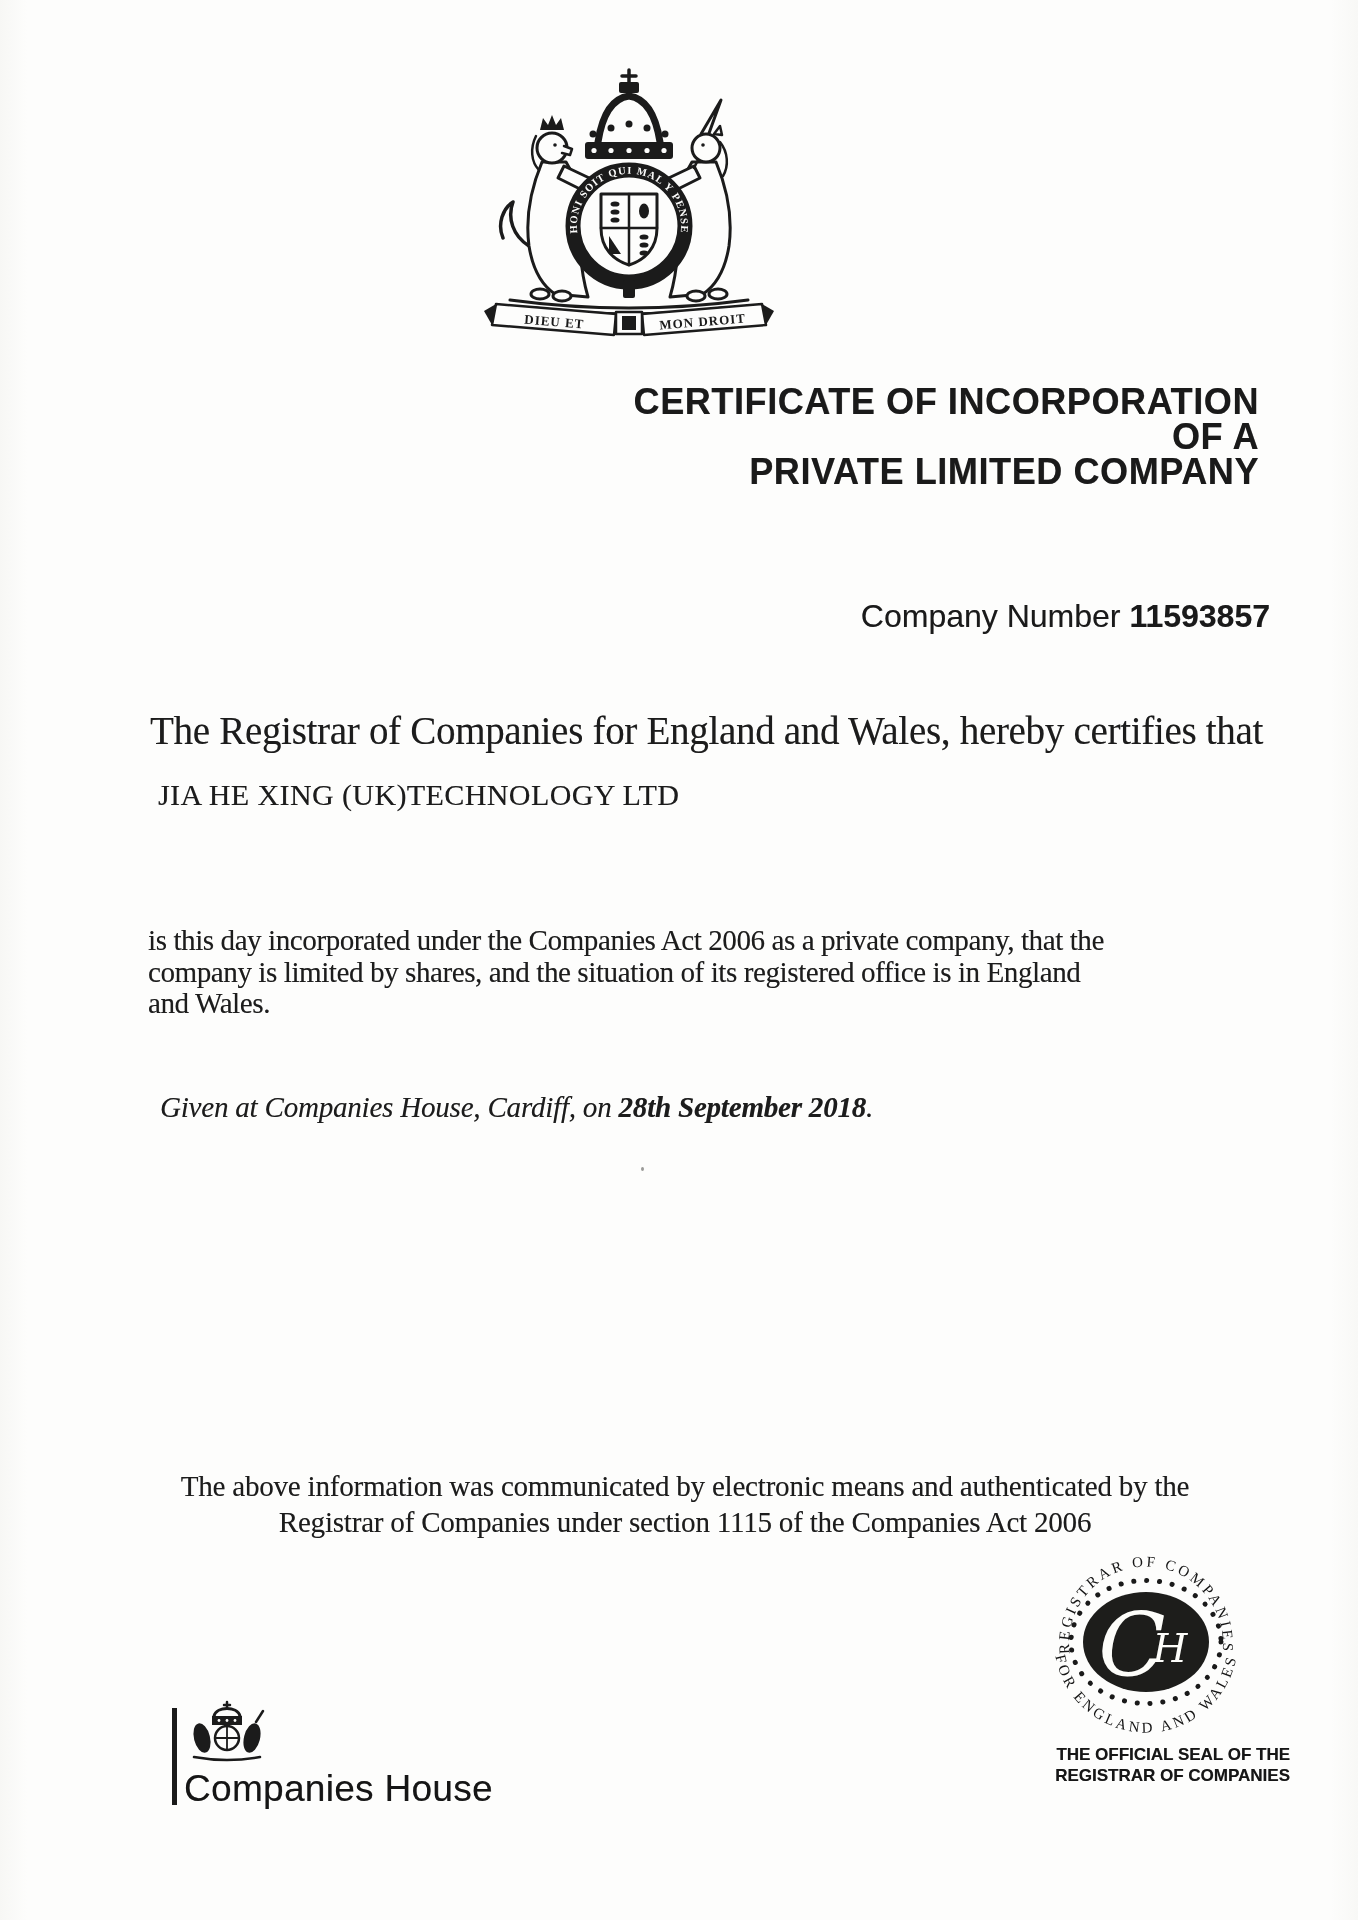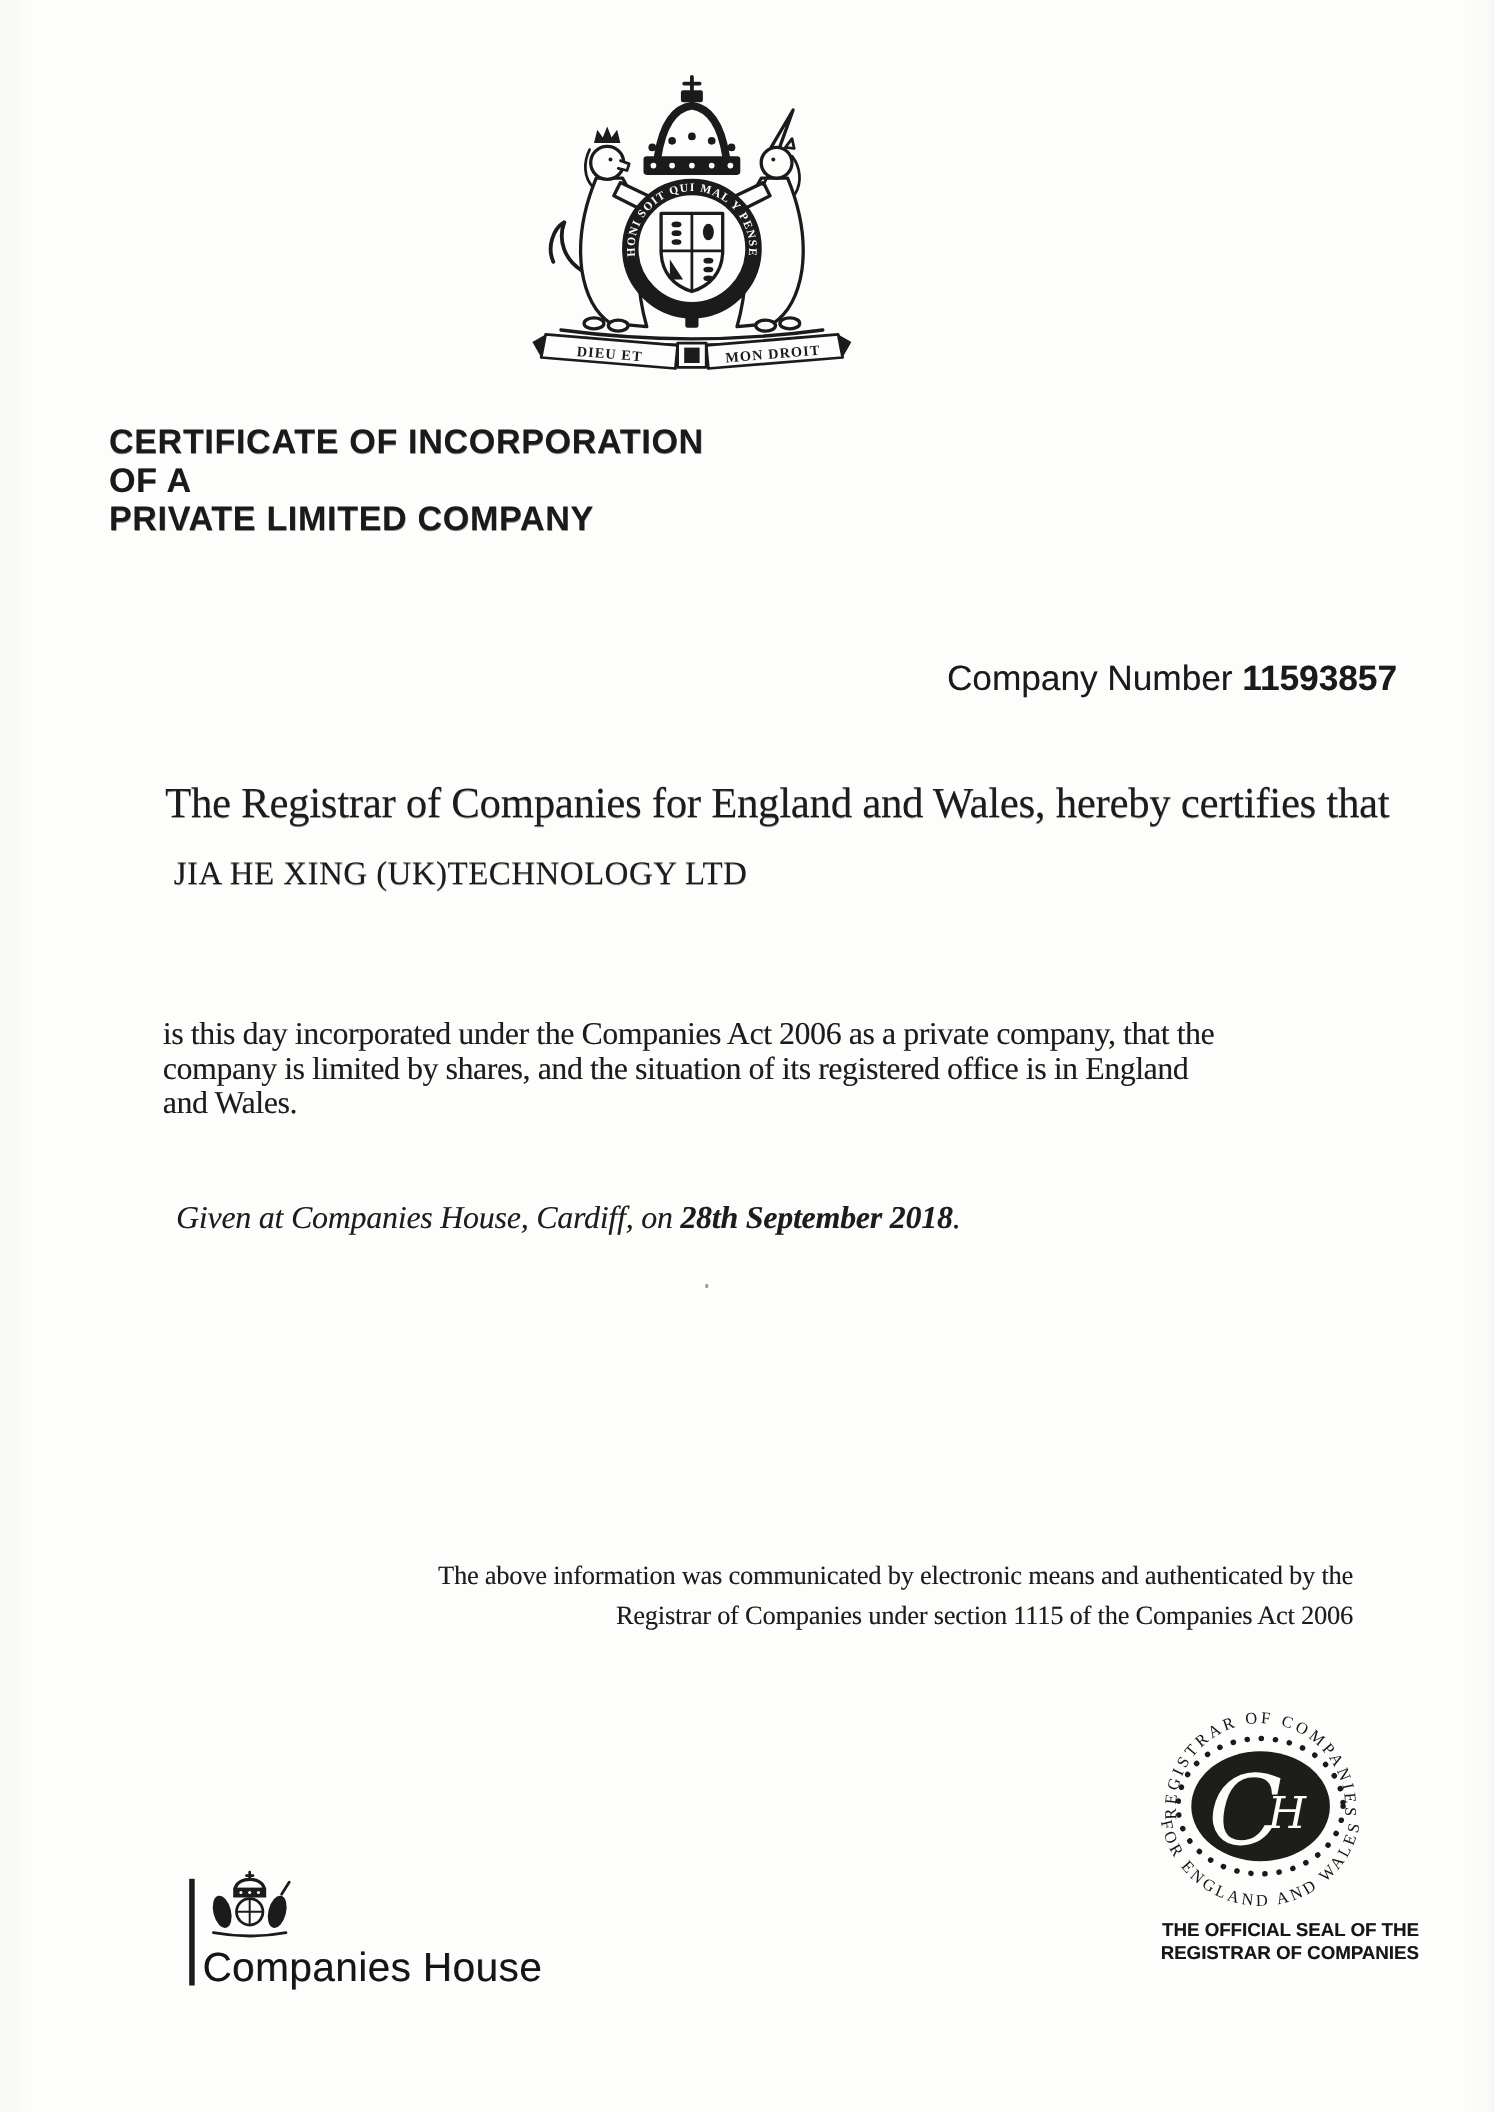--- a/index.html
+++ b/index.html
@@ -13,24 +13,24 @@
     font-family:"Liberation Serif", serif;
   }
   .serif{font-family:"Liberation Serif", serif; text-shadow:0.2px 0.2px 0.45px rgba(10,10,10,0.4);}
   .abs{position:absolute;}
   .nowrap{white-space:nowrap;}
 
   .arms-svg{left:436px; top:64px; width:386px; height:278px;}
 
   .title-block{
     left:99px; top:384px; width:1160px;
-    text-align:left;
+    text-align:right;
     font-family:"Liberation Sans", sans-serif;
     font-weight:bold;
-    font-size:31px; line-height:35px;
+    font-size:36px; line-height:35px;
     letter-spacing:0.6px;
     color:#1a1a1a;
     text-shadow:0.3px 0.3px 0.5px rgba(10,10,10,0.45);
   }
 
   .company-number{
     left:110px; top:598px; width:1160px;
     text-align:right;
     font-family:"Liberation Sans", sans-serif;
     font-size:32px; line-height:36px;
@@ -41,23 +41,23 @@
 
   .certifies{left:150px; top:708px; font-size:39px; letter-spacing:-0.3px;}
   .company-name{left:158px; top:778px; font-size:30px; letter-spacing:0.4px;}
   .incorporation{left:148px; top:925px; font-size:29px; line-height:31.5px; letter-spacing:-0.4px;}
   .given{left:160px; top:1091px; font-size:29px; letter-spacing:-0.2px;font-style:italic;}
   .given .date{font-weight:bold;}
 
   .speck{left:641px; top:1167px; width:3px; height:4px; background:#9a9a98; border-radius:50%;}
 
   .note{
-    left:140px; top:1415px; width:1090px;
-    text-align:right;
-    font-size:24px; line-height:36px; letter-spacing:-0.2px;
+    left:140px; top:1468px; width:1090px;
+    text-align:center;
+    font-size:29px; line-height:36px; letter-spacing:-0.2px;
   }
 
   .seal-svg{left:998px; top:1534px; width:296px; height:212px;}
   .seal-caption{
     left:1002px; top:1744px; width:288px;
     text-align:right;
     font-family:"Liberation Sans", sans-serif;
     font-weight:bold;
     font-size:17px; line-height:21px;
     color:#161616;

